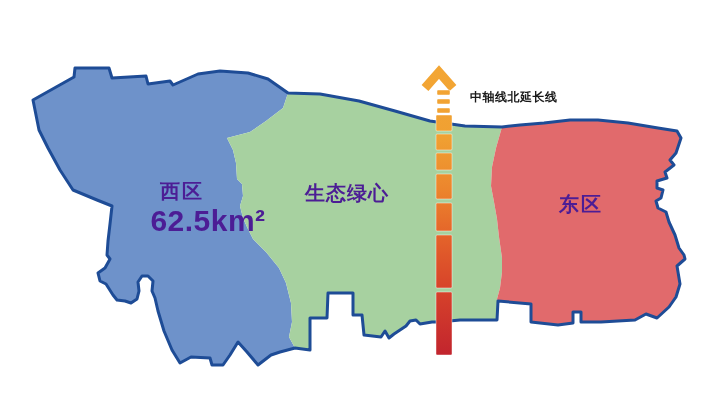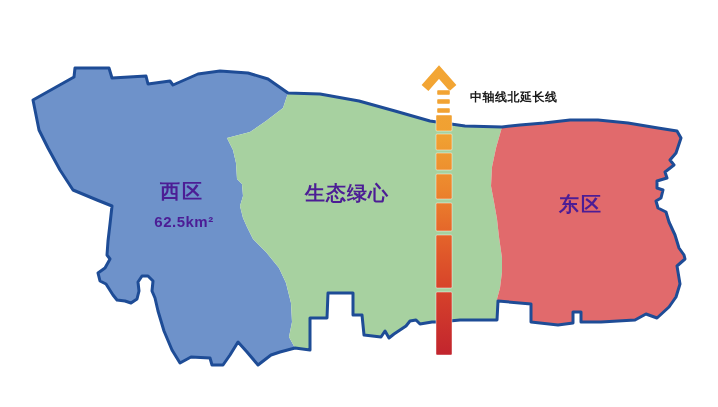--- a/index.html
+++ b/index.html
@@ -14,21 +14,21 @@
   .overlay-label{
     position:absolute;
     transform:translate(-50%,-50%);
     color:#4c1d95;
     font-weight:bold;
     white-space:nowrap;
     text-align:center;
     line-height:1;
   }
   .region-name{font-size:20px;letter-spacing:2px;}
-  .region-area{font-size:15px;letter-spacing:0.5px;}
+  .region-area{font-size:30px;letter-spacing:0.5px;margin-left:24px;}
   .axis-caption{
     position:absolute;
     transform:translate(0,-50%);
     color:#1a1a1a;
     font-weight:bold;
     font-size:12px;
     letter-spacing:0.5px;
     white-space:nowrap;
   }
 </style>

